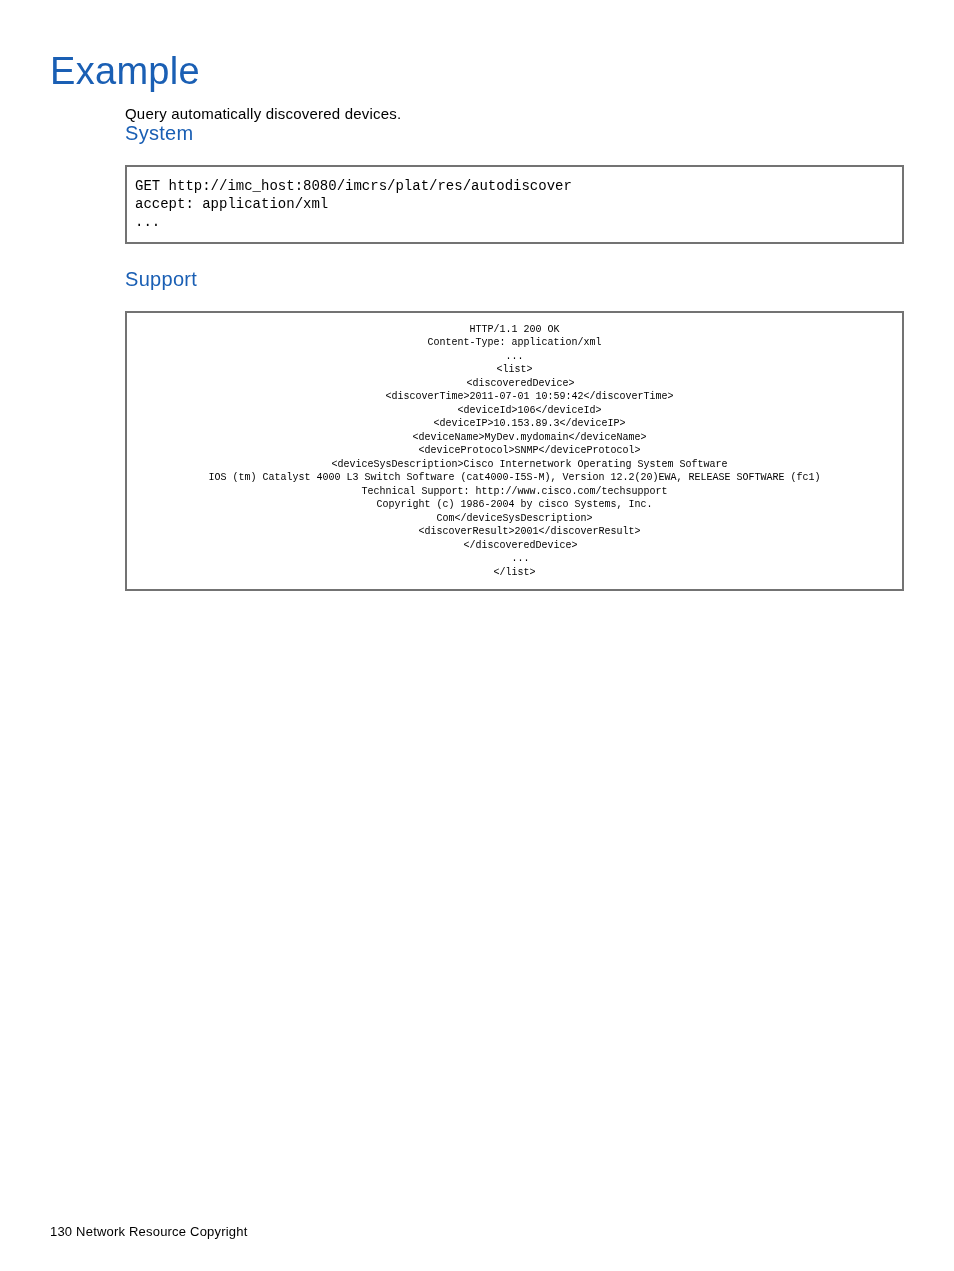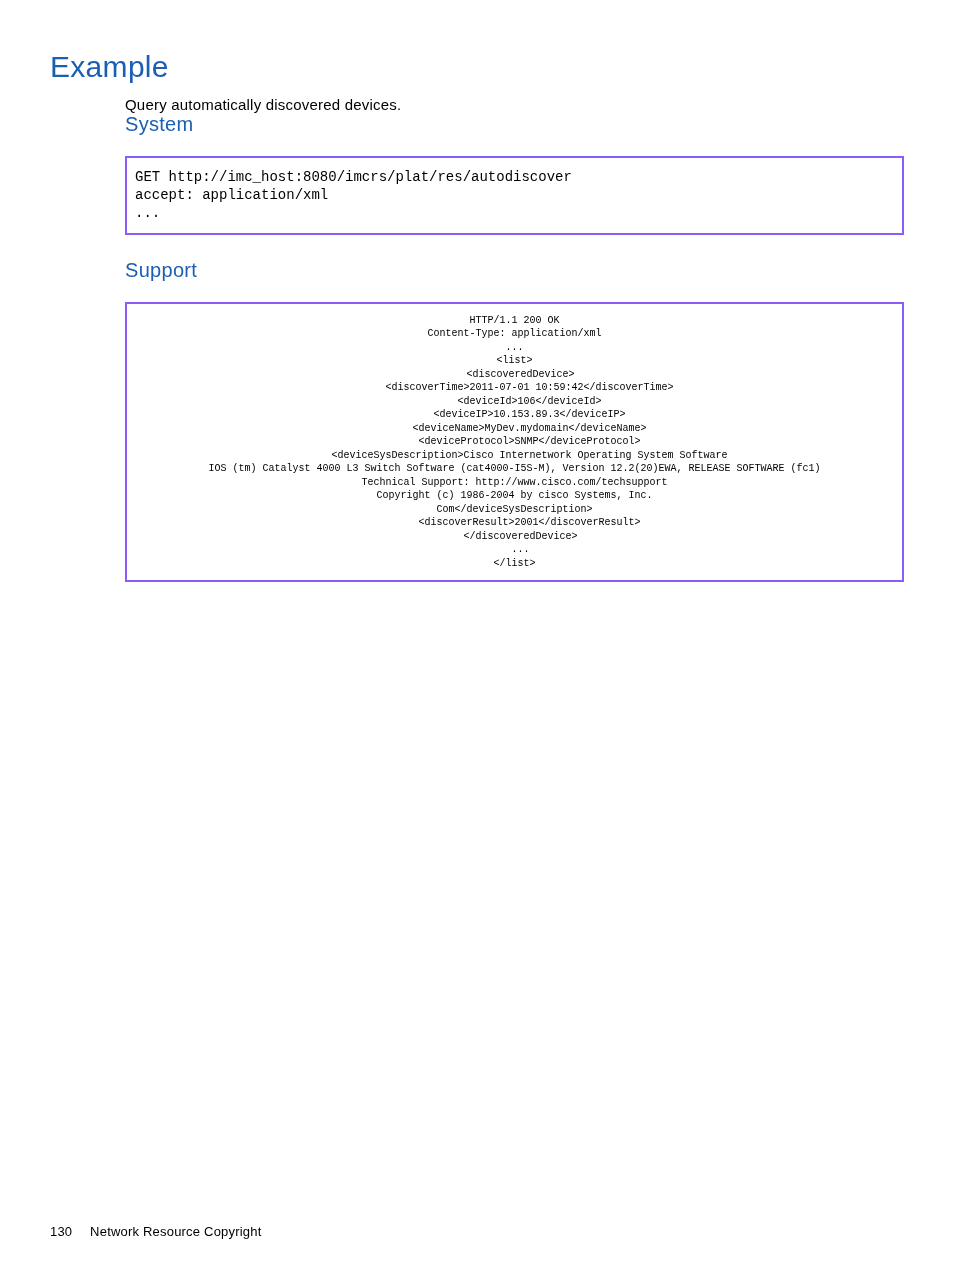--- a/index.html
+++ b/index.html
@@ -6,21 +6,21 @@
     body {
       font-family: "Helvetica Neue", Helvetica, Arial, sans-serif;
       background: #fff;
       width: 954px;
       height: 1271px;
       position: relative;
       padding: 50px 50px 30px 50px;
     }
     .h1 {
       color: #1a5fb4;
-      font-size: 30px;
+      font-size: 38px;
       font-weight: 400;
       margin-bottom: 12px;
       letter-spacing: 0.3px;
     }
     .body-text {
       font-size: 15px;
       font-weight: 300;
       margin-left: 75px;
       color: #000;
       letter-spacing: 0.2px;
@@ -29,21 +29,21 @@
       color: #1a5fb4;
       font-size: 20px;
       font-weight: 400;
       margin-left: 75px;
       margin-bottom: 20px;
       letter-spacing: 0.3px;
     }
     .code-box {
       margin-left: 75px;
       margin-right: 0;
-      border: 2px solid #8b5cf6;
+      border: 2px solid #737373;
       padding: 10px 8px;
       font-family: "Courier New", Courier, monospace;
       font-size: 14px;
       line-height: 1.3;
       white-space: pre;
       overflow: hidden;
       margin-bottom: 24px;
       color: #000;
     }
     .code-box.small {
@@ -53,21 +53,21 @@
     }
     .footer {
       position: absolute;
       bottom: 32px;
       left: 50px;
       font-size: 13px;
       font-weight: 300;
       color: #000;
       letter-spacing: 0.2px;
     }
-    .footer .pn { margin-right: 14px; }
+    .footer .pn { margin-right: 0; }
   </style>
 </head>
 <body>
 
 <h1 class="h1">Example</h1>
 <p class="body-text">Query automatically discovered devices.</p>
 
 <h2 class="h2">System</h2>
 <div class="code-box">GET http://imc_host:8080/imcrs/plat/res/autodiscover
 accept: application/xml

